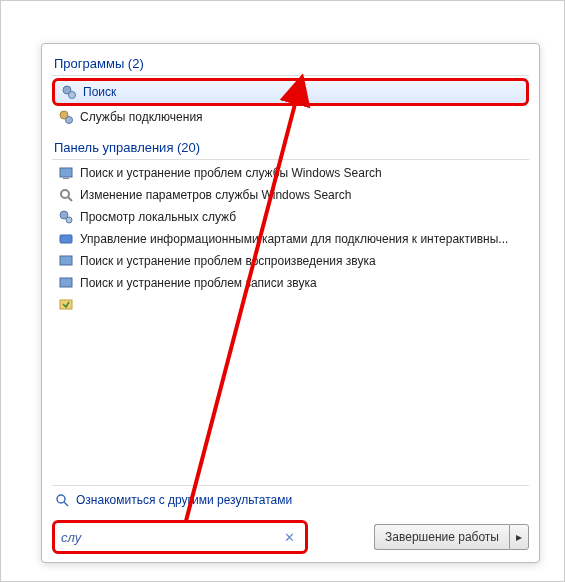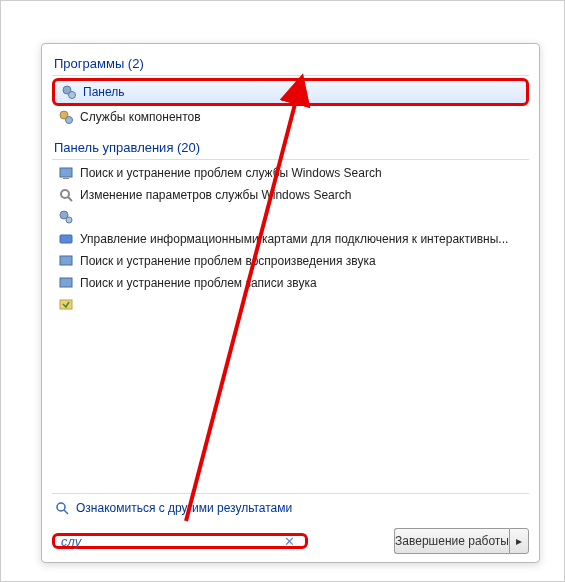--- a/index.html
+++ b/index.html
@@ -8,53 +8,53 @@
     .section-header { color: #003399; font-size: 13px; padding: 4px 2px; border-bottom: 1px solid #ddd; margin-bottom: 2px; }
     .result-list { margin-bottom: 8px; }
     .result-item { display: flex; align-items: center; padding: 3px 6px; gap: 6px; cursor: pointer; }
     .result-item.first { border: 3px solid #e60000; border-radius: 6px; background: linear-gradient(#f0f6ff,#dde9fb); }
     .result-item.first .label { color: #003399; }
     .icon16 { width: 16px; height: 16px; flex-shrink: 0; display: flex; align-items: center; justify-content: center; }
     .label { font-size: 12px; color: #222; white-space: nowrap; overflow: hidden; text-overflow: ellipsis; }
     .spacer { flex: 1; }
     .more-results { display: flex; align-items: center; gap: 6px; padding: 6px 2px; color: #003399; border-top: 1px solid #ddd; margin-top: 4px; cursor: pointer; }
     .bottom-bar { display: flex; align-items: center; gap: 10px; margin-top: 6px; }
-    .search-box { flex: 0 0 256px; border: 3px solid #e60000; border-radius: 6px; background: #fff; display: flex; align-items: center; padding: 4px 6px; height: 16px; }
+    .search-box { flex: 0 0 256px; border: 3px solid #e60000; border-radius: 6px; background: #fff; display: flex; align-items: center; padding: 4px 6px; height: 34px; }
     .search-input { border: none; outline: none; flex: 1; font-size: 13px; font-style: italic; color: #3a5ea8; background: transparent; }
     .clear-x { color: #6a89c8; font-size: 13px; padding: 0 4px; cursor: pointer; font-style: normal; }
     .shutdown-group { display: flex; align-items: stretch; margin-left: auto; }
-    .shutdown-btn { background: linear-gradient(#f7f7f7,#e3e3e3); border: 1px solid #9a9a9a; border-right: none; border-radius: 3px 0 0 3px; padding: 5px 0; cursor: pointer; font-size: 12px; color: #333; }
+    .shutdown-btn { background: linear-gradient(#f7f7f7,#e3e3e3); border: 1px solid #9a9a9a; border-right: none; border-radius: 3px 0 0 3px; padding: 5px 10px; cursor: pointer; font-size: 12px; color: #333; }
     .shutdown-arrow { background: linear-gradient(#f7f7f7,#e3e3e3); border: 1px solid #9a9a9a; border-radius: 0 3px 3px 0; width: 20px; display: flex; align-items: center; justify-content: center; cursor: pointer; color: #333; }
     svg.arrow-line { position: absolute; top: 0; left: 0; width: 565px; height: 582px; pointer-events: none; }
     .gear { width:16px; height:16px; }
   </style>
 </head>
 <body>
 
 <div class="panel">
 
   <div class="section-header">Программы (2)</div>
   <div class="result-list">
     <div class="result-item first">
       <span class="icon16">
         <svg class="gear" viewBox="0 0 16 16">
             <circle cx="6" cy="6" r="4" fill="#8faacc" stroke="#5a7aa8"></circle>
             <circle cx="11" cy="11" r="3.5" fill="#b0c4de" stroke="#5a7aa8"></circle>
           </svg>
       </span>
-      <span class="label">Панель</span>
+      <span class="label">Поиск</span>
     </div>
     <div class="result-item">
       <span class="icon16">
         <svg class="gear" viewBox="0 0 16 16">
             <circle cx="6" cy="6" r="4" fill="#d8b366" stroke="#a8863a"></circle>
             <circle cx="11" cy="11" r="3.5" fill="#9cb8d8" stroke="#5a7aa8"></circle>
           </svg>
       </span>
-      <span class="label">Службы компонентов</span>
+      <span class="label">Службы подключения</span>
     </div>
   </div>
 
   <div class="section-header">Панель управления (20)</div>
   <div class="result-list">
     <div class="result-item">
       <span class="icon16">
           <svg viewBox="0 0 16 16">
             <rect x="2" y="3" width="12" height="9" fill="#7aa3d6" stroke="#4a6a9a"></rect>
             <rect x="5" y="13" width="6" height="1" fill="#888"></rect>
@@ -71,20 +71,21 @@
         </span>
       <span class="label">Изменение параметров службы Windows Search</span>
     </div>
     <div class="result-item">
       <span class="icon16">
           <svg viewBox="0 0 16 16">
             <circle cx="6" cy="6" r="4" fill="#8faacc" stroke="#5a7aa8"></circle>
             <circle cx="11" cy="11" r="3" fill="#b0c4de" stroke="#5a7aa8"></circle>
           </svg>
         </span>
+      <span class="label">Просмотр локальных служб</span>
     </div>
     <div class="result-item">
       <span class="icon16">
           <svg viewBox="0 0 16 16">
             <rect x="2" y="4" width="12" height="8" rx="1" fill="#5a8ad6" stroke="#3a6ab6"></rect>
           </svg>
         </span>
       <span class="label">Управление информационными картами для подключения к интерактивны...</span>
     </div>
     <div class="result-item">

